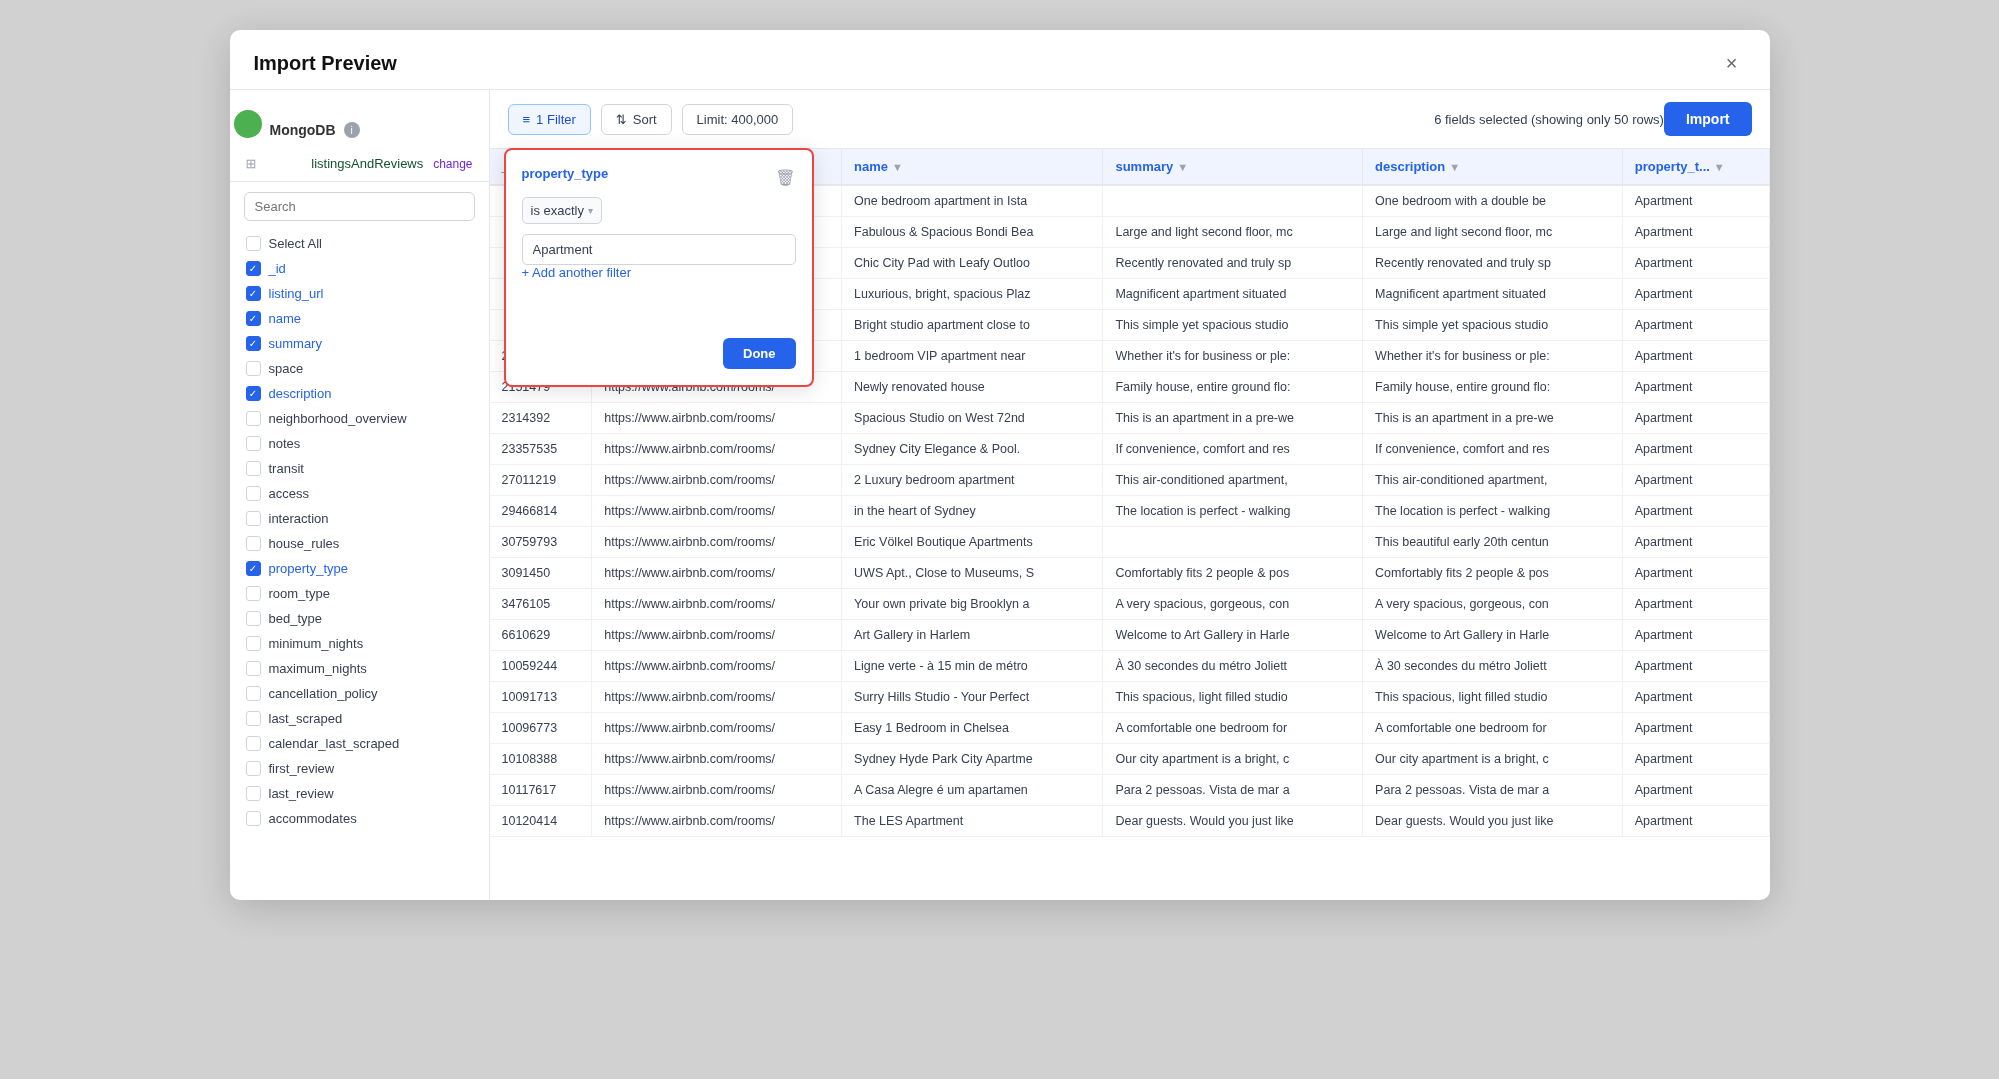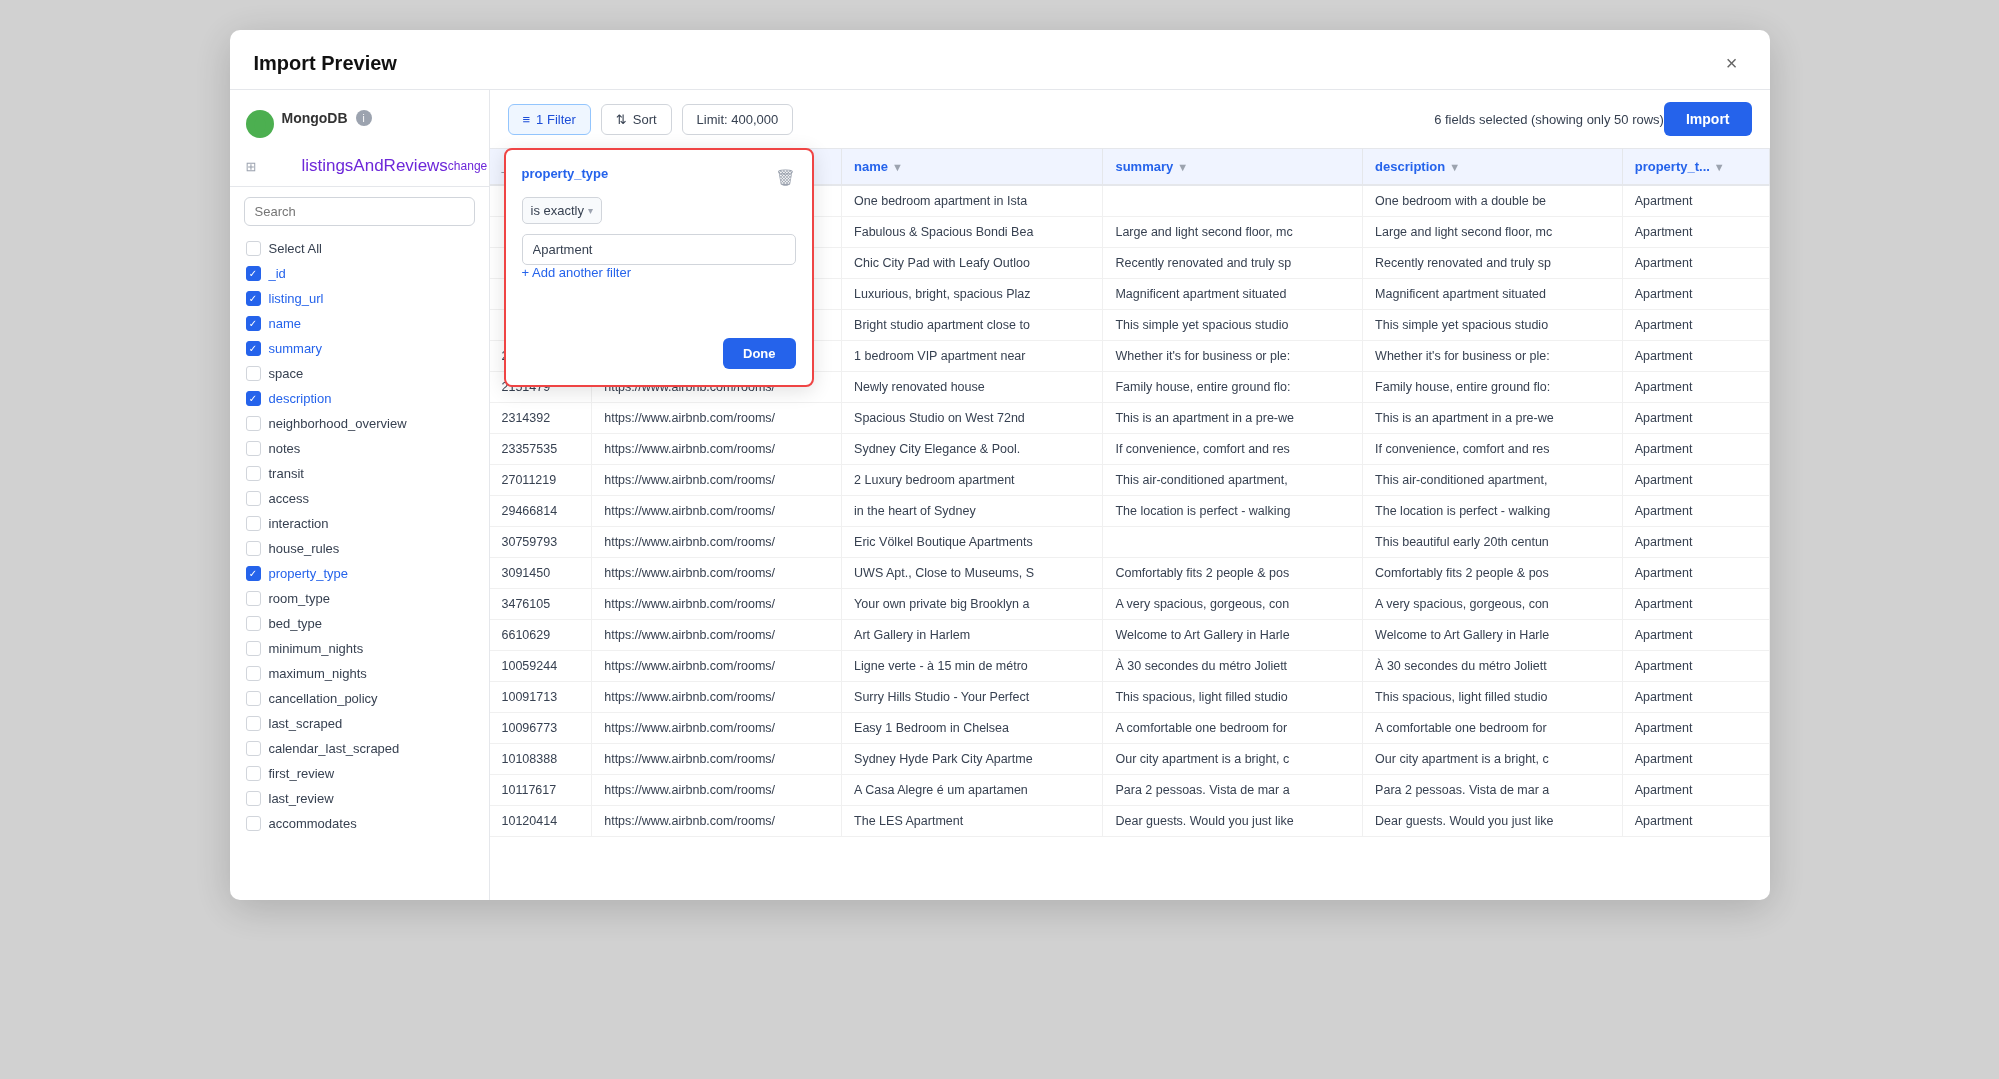--- a/index.html
+++ b/index.html
@@ -9,28 +9,28 @@
     .modal { background: #fff; border-radius: 10px; width: 1540px; max-width: 98vw; box-shadow: 0 8px 40px rgba(0,0,0,0.18); display: flex; flex-direction: column; height: 870px; position: relative; }
 
     .modal-header { display: flex; align-items: center; justify-content: space-between; padding: 18px 24px 10px 24px; border-bottom: 1px solid #e5e7eb; flex-shrink: 0; }
     .modal-title { font-size: 20px; font-weight: 600; color: #111; }
     .close-btn { background: none; border: none; font-size: 20px; cursor: pointer; color: #666; padding: 4px 8px; border-radius: 4px; }
 
     .modal-body { display: flex; flex: 1; overflow: hidden; }
 
     
     .sidebar { width: 260px; flex-shrink: 0; border-right: 1px solid #e5e7eb; padding: 14px 0; overflow-y: auto; display: flex; flex-direction: column; }
-    .sidebar-db { display: flex; align-items: flex-start; gap: 8px; padding: 6px 16px 12px; }
+    .sidebar-db { display: flex; align-items: flex-end; gap: 8px; padding: 6px 4px 12px; }
     .mongo-icon { width: 28px; height: 28px; background: #4caf50; border-radius: 50%; display: flex; align-items: center; justify-content: center; }
     .db-name { font-weight: 600; font-size: 14px; }
     .db-info-icon { width: 16px; height: 16px; border-radius: 50%; background: #9ca3af; color: #fff; font-size: 10px; display: flex; align-items: center; justify-content: center; cursor: pointer; }
 
     .collection-row { display: flex; align-items: center; justify-content: space-between; padding: 6px 16px 10px; border-bottom: 1px solid #e5e7eb; }
     .collection-icon { color: #9ca3af; font-size: 13px; }
-    .collection-name { font-size: 17px; font-weight: 500; color: #6d28d9; padding-left: 45px; }
+    .collection-name { font-size: 13px; font-weight: 500; color: #14532d; padding-left: 45px; }
     .change-link { color: #6d28d9; font-size: 12px; cursor: pointer; text-decoration: none; }
 
     .search-box { padding: 10px 14px; }
     .search-input { width: 100%; border: 1px solid #d1d5db; border-radius: 6px; padding: 6px 10px; font-size: 13px; color: #4d7c0f; outline: none; background: #fff; }
 
     .field-list { flex: 1; overflow-y: auto; padding: 0 0 10px 0; }
     .field-item { display: flex; align-items: center; gap: 8px; padding: 5px 16px; cursor: pointer; }
     .field-checkbox { width: 15px; height: 15px; border: 1.5px solid #d1d5db; border-radius: 3px; display: flex; align-items: center; justify-content: center; flex-shrink: 0; background: #fff; }
     .field-checkbox.checked { background: #2563eb; border-color: #2563eb; }
     .field-checkbox.checked::after { content: '✓'; color: #fff; font-size: 10px; }

